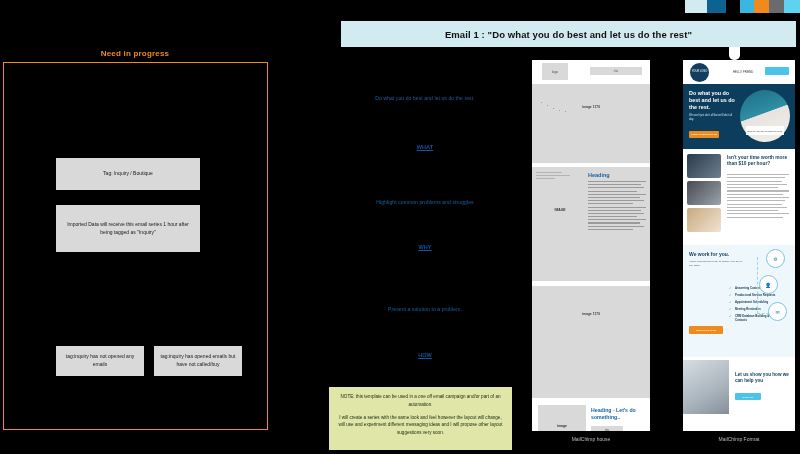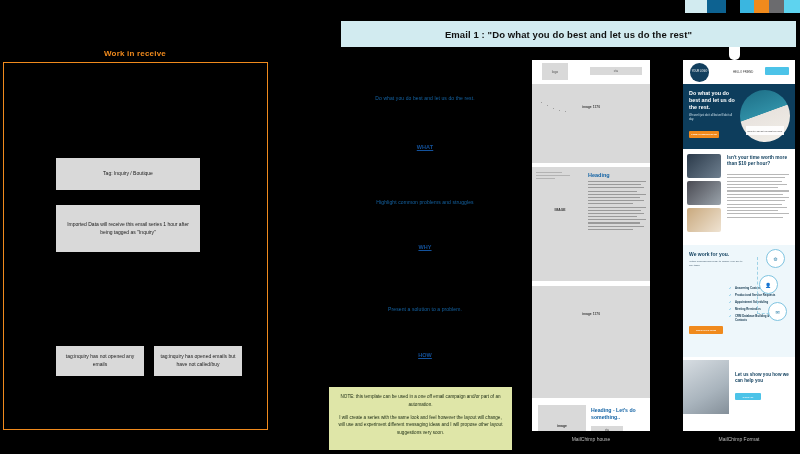--- a/index.html
+++ b/index.html
@@ -172,21 +172,21 @@
   <div class="swatches" id="swatches">
       <i style="background: rgb(210, 235, 240); width: 22px;"></i>
       <i style="background: rgb(13, 98, 145); width: 19px;"></i>
       <i style="background: rgb(0, 0, 0); width: 14px;"></i>
       <i style="background: rgb(58, 182, 224); width: 14px;"></i>
       <i style="background: rgb(240, 138, 29); width: 15px;"></i>
       <i style="background: rgb(107, 107, 110); width: 15px;"></i>
       <i style="background: rgb(94, 211, 239); width: 16px;"></i>
     </div>
 
-  <div class="board-title">Work in receive</div>
+  <div class="board-title">Need in progress</div>
   <div class="board">
     <div class="gbox b1">Tag: Inquiry / Boutique</div>
     <div class="gbox b2">Imported Data will receive this email series 1 hour after being tagged as "Inquiry"</div>
     <div class="gbox b3">tag:inquiry has not opened any emails</div>
     <div class="gbox b4">tag:inquiry has opened emails but have not called/buy</div>
   </div>
 
   <div class="banner">Email 1 :  "Do what you do best and let us do the rest"</div>
   <div class="banner-tick"></div>
 

